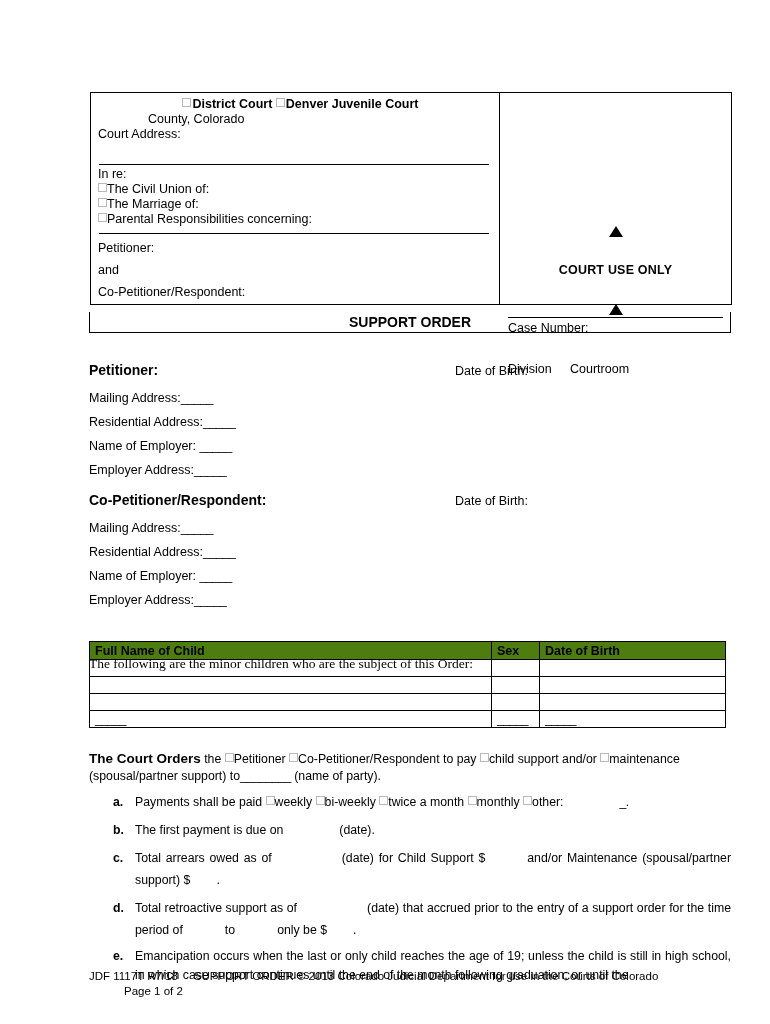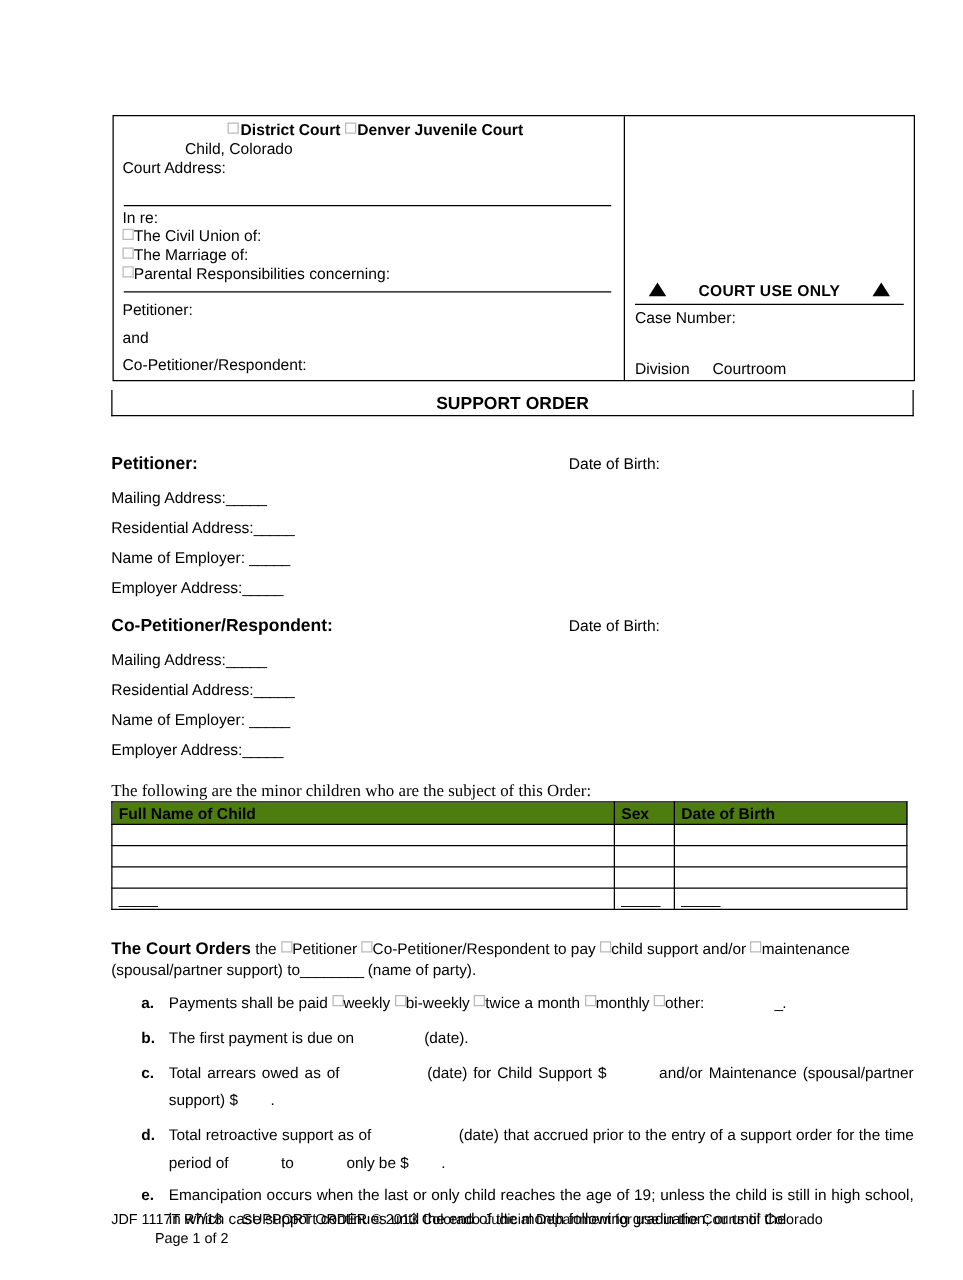--- a/index.html
+++ b/index.html
@@ -97,24 +97,25 @@
 
   
   .cuo-wrap {
     position: absolute;
     left: 8px;
     right: 8px;
     top: 133px;
   }
   .cuo-row {
     display: flex;
-    align-items: flex-start;
+    align-items: center;
     justify-content: center;
     gap: 26px;
     padding-bottom: 1px;
+    flex-direction: column;
   }
   .tri {
     width: 0; height: 0;
     border-left: 7px solid transparent;
     border-right: 7px solid transparent;
     border-bottom: 11px solid #000000;
   }
   .cuo-text {
     font-weight: bold;
     font-size: 12.5px;
@@ -168,21 +169,21 @@
   .field-line {
     font-size: 12.5px;
     margin-top: 10px;
   }
   .blank { letter-spacing: -0.5px; }
 
   
   .children-intro {
     position: absolute;
     left: 89px;
-    top: 625px;
+    top: 656px;
     font-family: "Liberation Serif", serif;
     font-size: 13.5px;
   }
   table.kids {
     position: absolute;
     left: 89px;
     top: 641px;
     width: 637px;
     border-collapse: collapse;
     table-layout: fixed;
@@ -267,21 +268,21 @@
 
   <div class="caption">
 
     <div class="cap-left">
 
       <div class="court-line">
         <span class="cb"></span><span>District Court</span>
         <span class="cb"></span><span>Denver Juvenile Court</span>
       </div>
 
-      <div class="county-line">Child, Colorado</div>
+      <div class="county-line">County, Colorado</div>
 
       <div class="addr-line">Court Address:</div>
 
       <hr class="hr-inset">
 
       <div class="inre">In re:</div>
 
       <div class="chk-line"><span class="cb"></span><span>The Civil Union of:</span></div>
       <div class="chk-line"><span class="cb"></span><span>The Marriage of:</span></div>
       <div class="chk-line"><span class="cb"></span><span>Parental Responsibilities concerning:</span></div>

